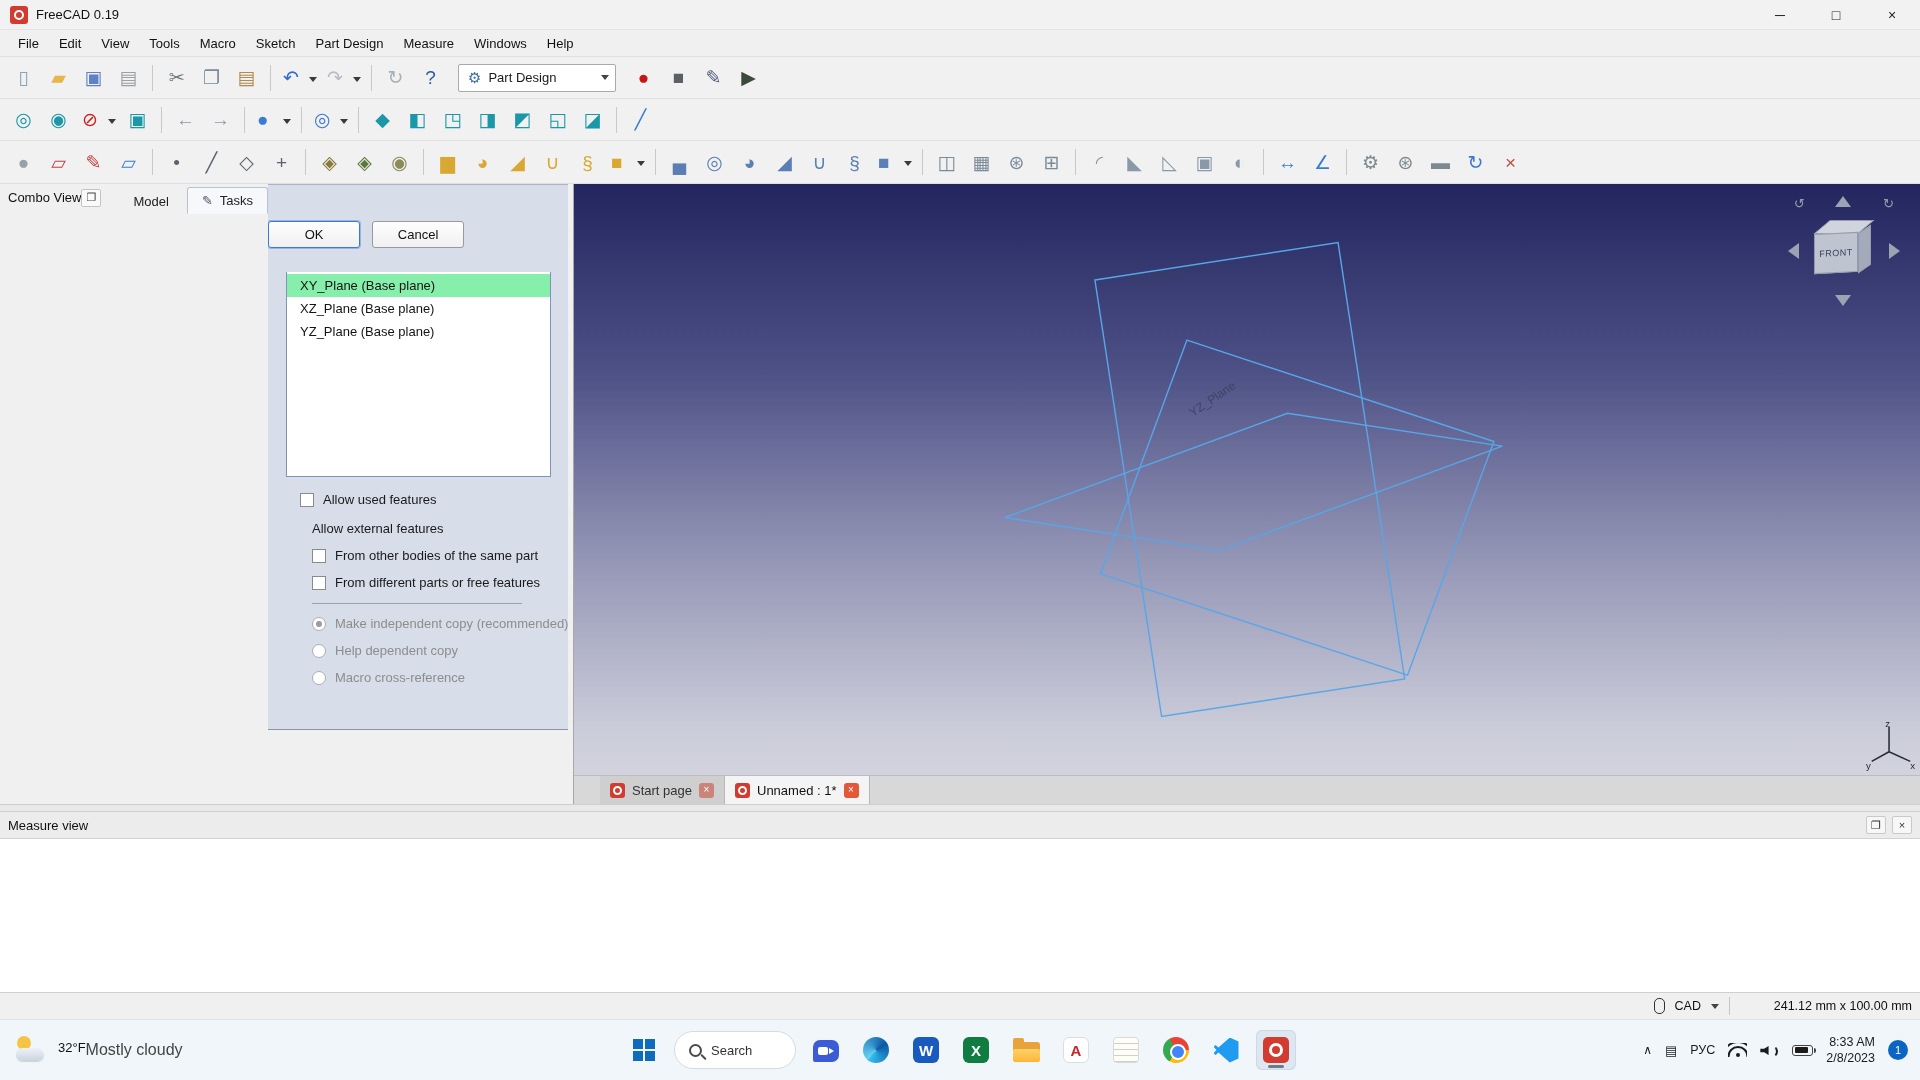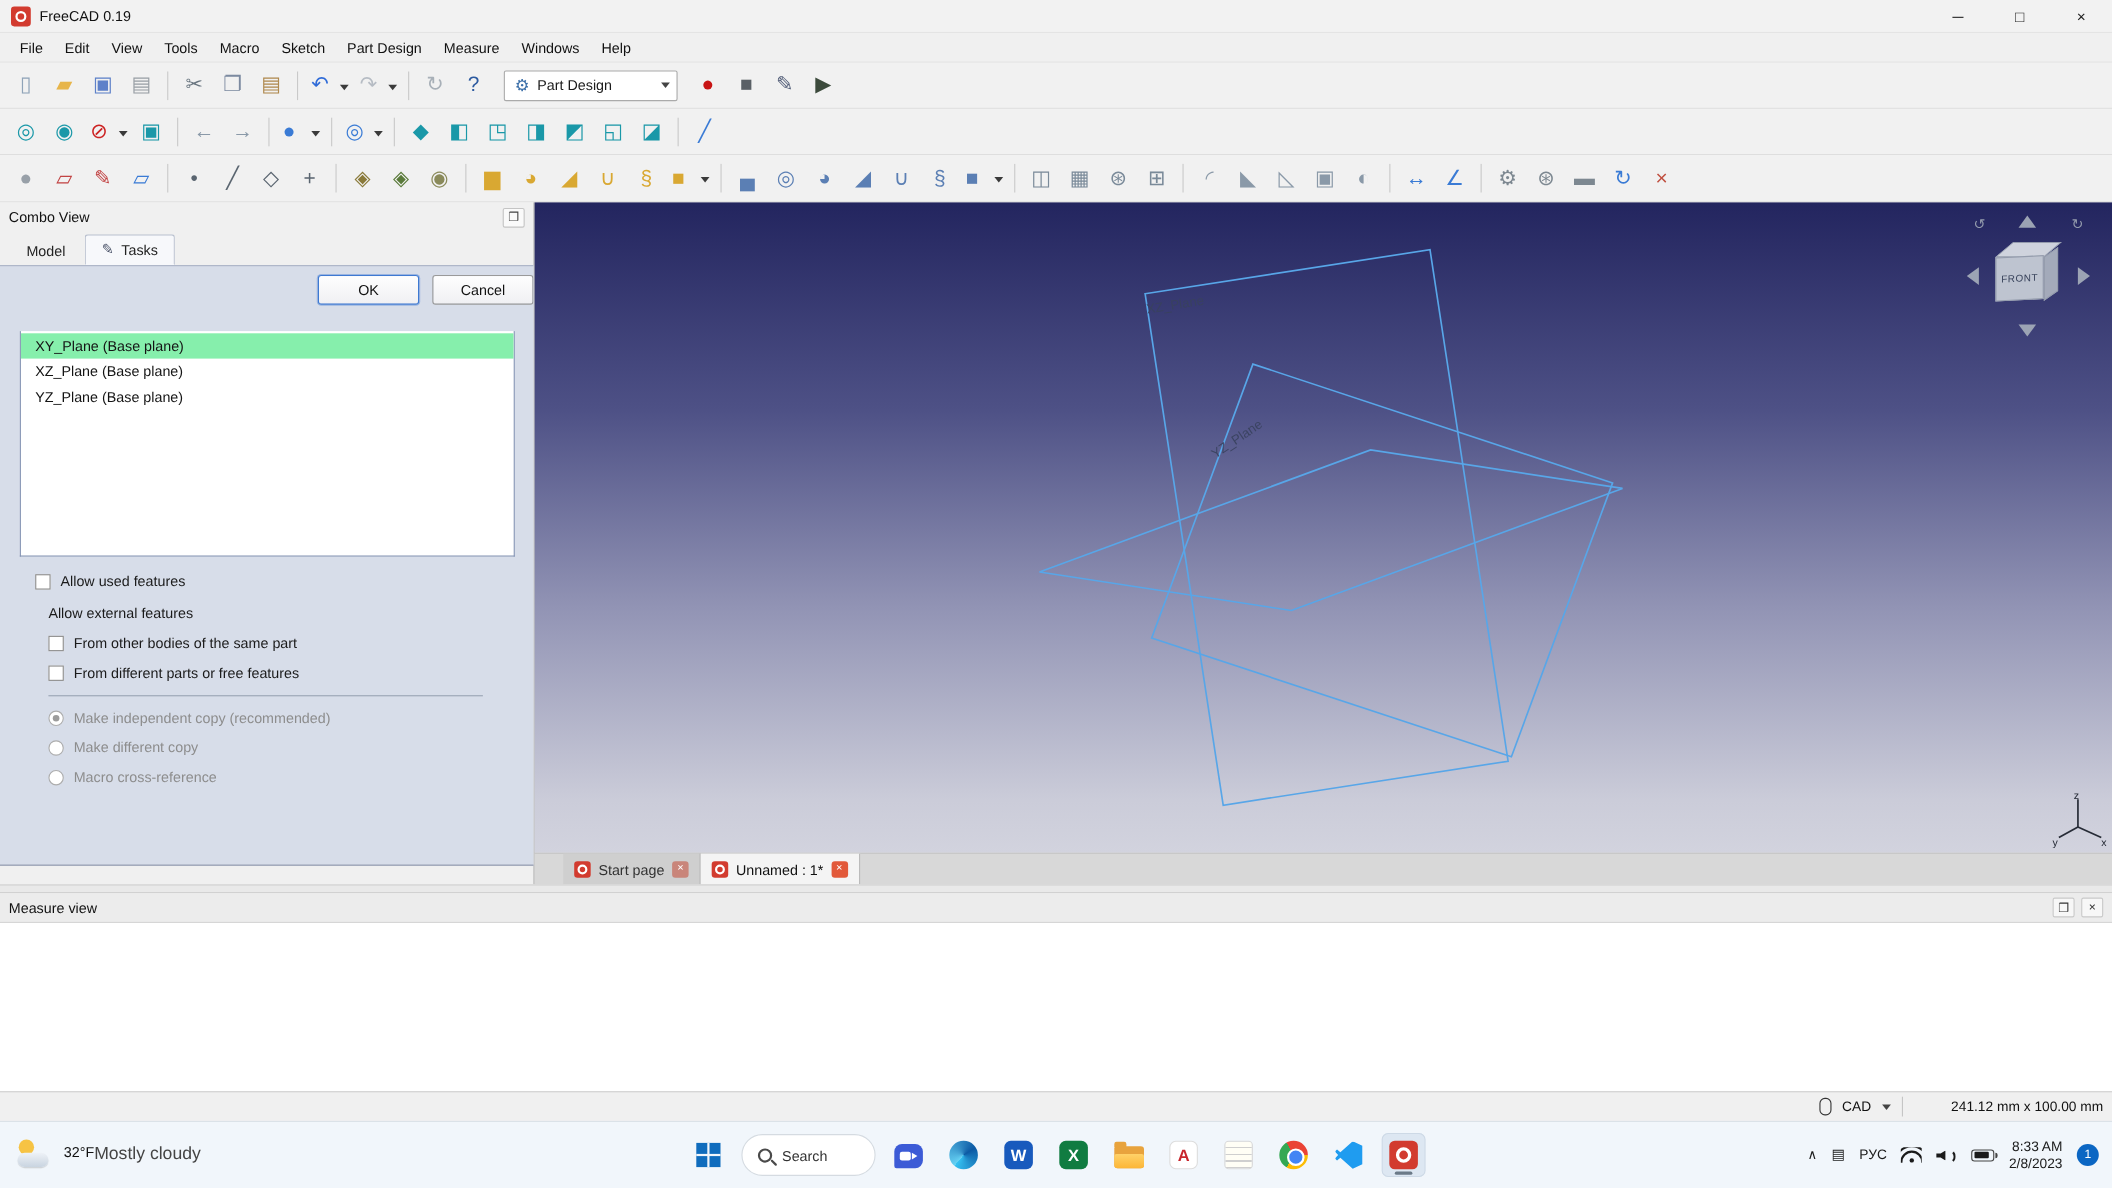--- a/index.html
+++ b/index.html
@@ -29,29 +29,29 @@
 .tbi i{font-style:normal;font-size:19px;line-height:1}
 .tbi.dd{width:42px;justify-content:flex-start;padding-left:5px}
 .caret{position:absolute;right:3px;top:50%;margin-top:-1px;width:0;height:0;border:4px solid transparent;border-top:5px solid #3a3a3a;border-bottom:none}
 .tb-sep{width:1px;height:26px;background:#c9c9c9;margin:0 6px;flex:none}
 .wb-select{display:flex;align-items:center;gap:7px;height:28px;min-width:158px;background:#fff;border:1px solid #aaa;border-radius:2px;padding:0 6px 0 9px;margin:0 10px;font-size:13px}
 .wb-select .gear{font-style:normal;color:#3a6ea8;font-size:15px}
 .wb-caret{margin-left:auto;width:0;height:0;border:4px solid transparent;border-top:5px solid #444;border-bottom:none}
 
 
 .main{height:620px;display:flex;min-height:0}
-.combo{width:486px;background:#f0f0f0;display:flex;flex-direction:column;border-right:1px solid #a8a8a8;flex:none}
+.combo{width:574px;background:#f0f0f0;display:flex;flex-direction:row;border-right:1px solid #a8a8a8;flex:none}
 .panel-header{height:27px;display:flex;align-items:center;padding:0 8px;font-size:13px;color:#111}
 .ph-btn{margin-left:auto;width:20px;height:18px;display:flex;align-items:center;justify-content:center;font-size:11px;color:#444;border:1px solid #c4c4c4;background:#fafafa;border-radius:2px}
 .cv-tabs{display:flex;align-items:flex-end;height:30px;padding-left:6px}
 .cv-tab{padding:5px 18px;font-size:13px;color:#222}
 .cv-tab.active{background:#f7f8fb;border:1px solid #b9c0cf;border-bottom-color:#f7f8fb;border-radius:3px 3px 0 0;display:flex;align-items:center;gap:7px;padding:5px 14px}
 .cv-tab.active .pen{font-style:normal;font-size:13px;color:#4a5268}
 .task-area{height:546px;background:#d7dde9;border-top:1px solid #aab3c6;border-bottom:1px solid #8a93a8;overflow:hidden}
-.btn-row{display:flex;justify-content:flex-end;gap:12px;margin-top:8px}
+.btn-row{display:flex;justify-content:flex-start;gap:12px;margin-top:36px}
 .btn{width:92px;height:27px;background:linear-gradient(#fefefe,#f0f0f3);border:1px solid #9a9a9a;border-radius:3px;font-size:13px;font-family:inherit;color:#111}
 .btn.ok{border-color:#3e79d2;box-shadow:0 0 0 1px rgba(62,121,210,.4)}
 .sf-box{margin:24px 17px 0 18px}
 .sf-header{height:26px;background:linear-gradient(#e5edf9,#c3d2ec);border:1px solid #8494b8;display:flex;align-items:center;padding:0 6px}
 .sf-ico{width:12px;height:12px;border:1px dashed #44507a;margin-right:7px}
 .sf-title{font-weight:bold;font-size:13px;color:#16306b}
 .sf-collapse{margin-left:auto;width:18px;height:18px;border:1px solid #8494b8;border-radius:50%;background:#e9eff9;display:flex;align-items:center;justify-content:center;font-size:11px;color:#34446f}
 .sf-collapse span{display:inline-block;transform:rotate(90deg)}
 .sf-list{height:205px;background:#fff;border:1px solid #8292b2;border-top:none;padding-top:2px;overflow:hidden}
 .feat-item{height:23px;line-height:23px;padding-left:13px;font-size:13px;color:#141414}
@@ -488,21 +488,21 @@
           <span class="cb"></span>
           <span>From different parts or free features</span>
         </label>
         <div class="rule"></div>
         <label class="opt indent disabled">
           <span class="radio sel"></span>
           <span>Make independent copy (recommended)</span>
         </label>
         <label class="opt indent disabled">
           <span class="radio"></span>
-          <span>Make different copy</span>
+          <span>Help dependent copy</span>
         </label>
         <label class="opt indent disabled">
           <span class="radio"></span>
           <span>Macro cross-reference</span>
         </label>
       </div>
     </div>
 
     <div class="vp-col">
       <div class="viewport">

